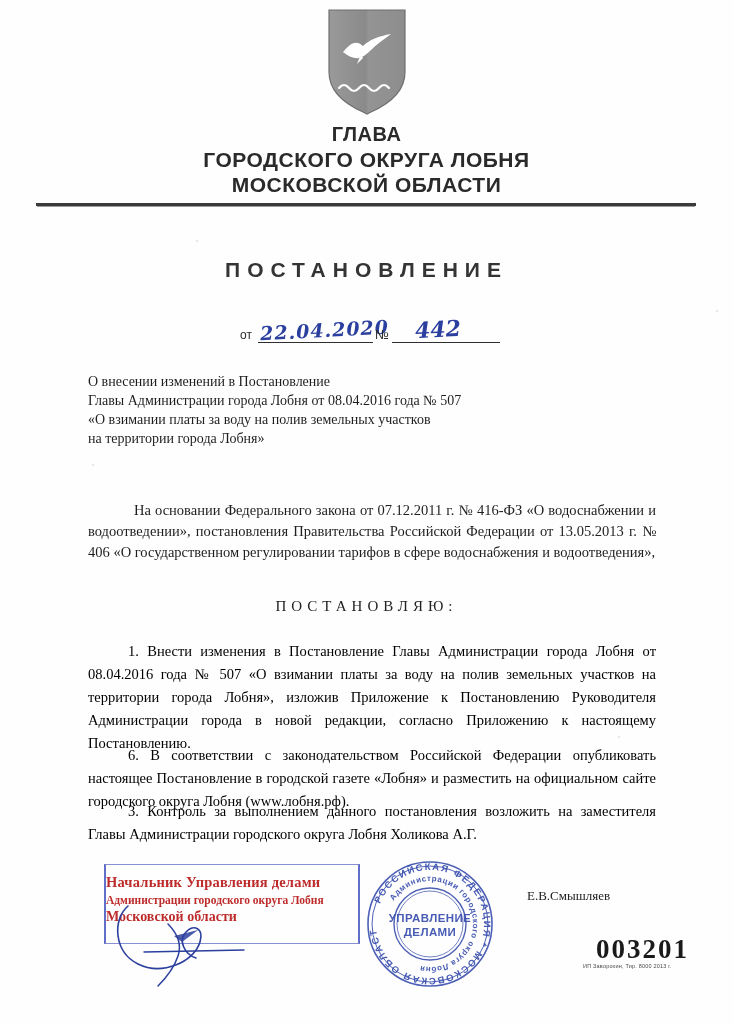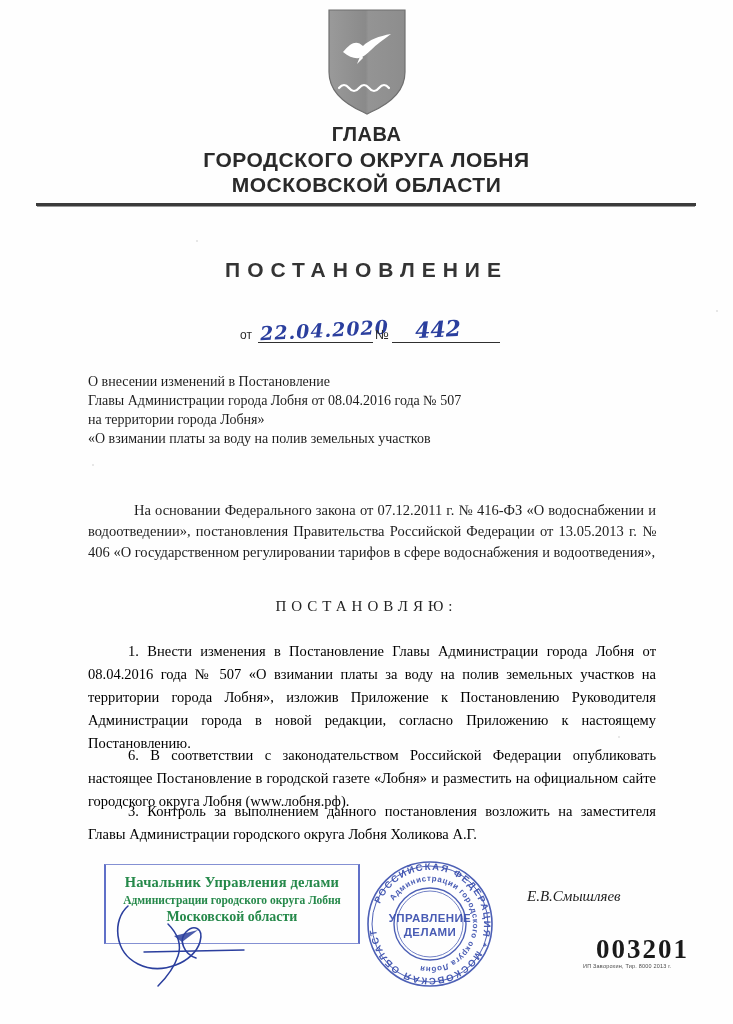--- a/index.html
+++ b/index.html
@@ -170,22 +170,22 @@
   .stamp-rect {
     position: absolute;
     left: 104px;
     top: 864px;
     width: 252px;
     height: 78px;
     border-left: 2px solid #5566c4;
     border-right: 2px solid #5566c4;
     border-top: 1px solid #7b88d0;
     border-bottom: 1px solid #7b88d0;
-    color: #15803d;
-    text-align: center;
+    color: #b91c1c;
+    text-align: left;
     font-family: "Liberation Serif", serif;
     opacity: 0.93;
   }
   .stamp-rect .s1 {
     font-size: 14.5px;
     font-weight: bold;
     margin-top: 9px;
     letter-spacing: 0.2px;
   }
   .stamp-rect .s2 {
@@ -214,23 +214,22 @@
     top: 856px;
     width: 136px;
     height: 136px;
   }
 
   
   .signer {
     position: absolute;
     left: 527px;
     top: 888px;
-    font-size: 15px;
+    font-size: 13px;
     color: #1c1c1c;
-    font-style: italic;
   }
 
   
   .serial {
     position: absolute;
     left: 596px;
     top: 934px;
     font-family: "Liberation Serif", serif;
     font-size: 27px;
     font-weight: bold;
@@ -295,22 +294,22 @@
     <span class="line-a"></span>
     <span class="hand hand-date">22.04.2020</span>
     <span class="lbl-no">№</span>
     <span class="line-b"></span>
     <span class="hand hand-num">442</span>
   </div>
 
   <div class="subject">
     <div>О внесении изменений в Постановление</div>
     <div>Главы Администрации города Лобня от 08.04.2016 года  № 507</div>
+    <div>«О взимании платы за воду на полив земельных участков</div>
     <div>на территории города Лобня»</div>
-    <div>«О взимании платы за воду на полив земельных участков</div>
   </div>
 
   <div class="preamble">На основании Федерального закона от 07.12.2011 г. № 416-ФЗ «О водоснабжении и водоотведении»,  постановления Правительства Российской Федерации от 13.05.2013 г. № 406 «О государственном регулировании тарифов в сфере водоснабжения и водоотведения»,</div>
 
   <div class="resolve">ПОСТАНОВЛЯЮ:</div>
 
   <div class="item" id="item1">1. Внести изменения в Постановление Главы Администрации города Лобня от 08.04.2016 года  № 507 «О взимании платы за воду на полив земельных участков на территории города Лобня»,   изложив Приложение к Постановлению Руководителя Администрации города   в новой редакции, согласно Приложению к настоящему Постановлению.</div>
   <div class="item" id="item2">6. В соответствии с законодательством Российской Федерации опубликовать настоящее Постановление в городской газете «Лобня» и разместить на официальном сайте городского округа Лобня (www.лобня.рф).</div>
   <div class="item" id="item3">3.  Контроль за выполнением данного постановления возложить на заместителя Главы Администрации городского округа Лобня Холикова А.Г.</div>
 

